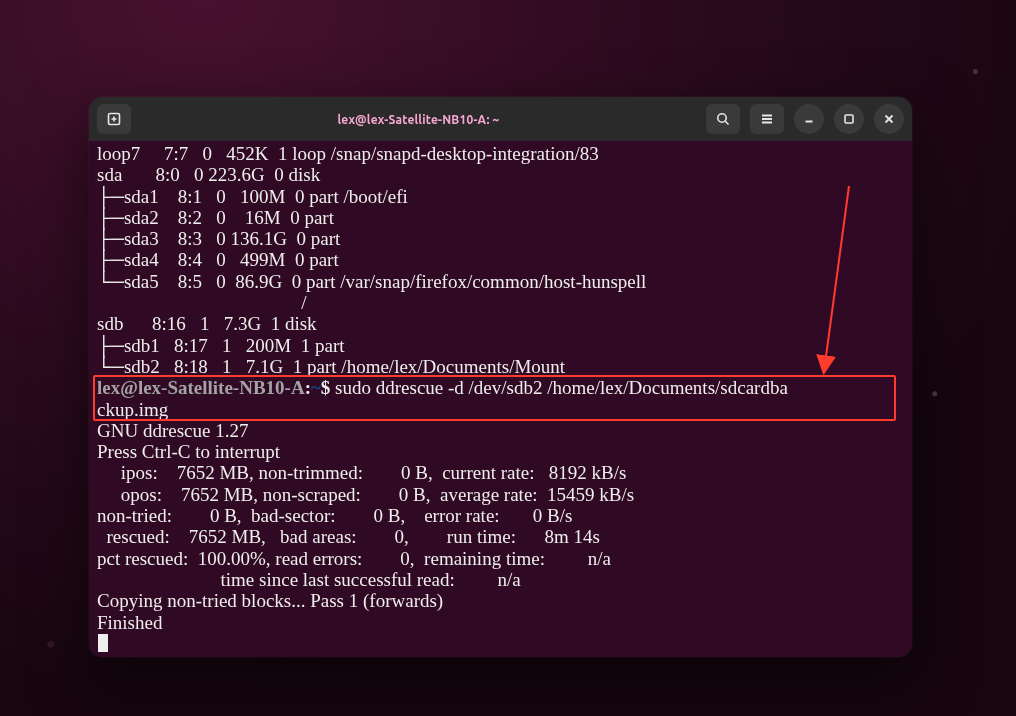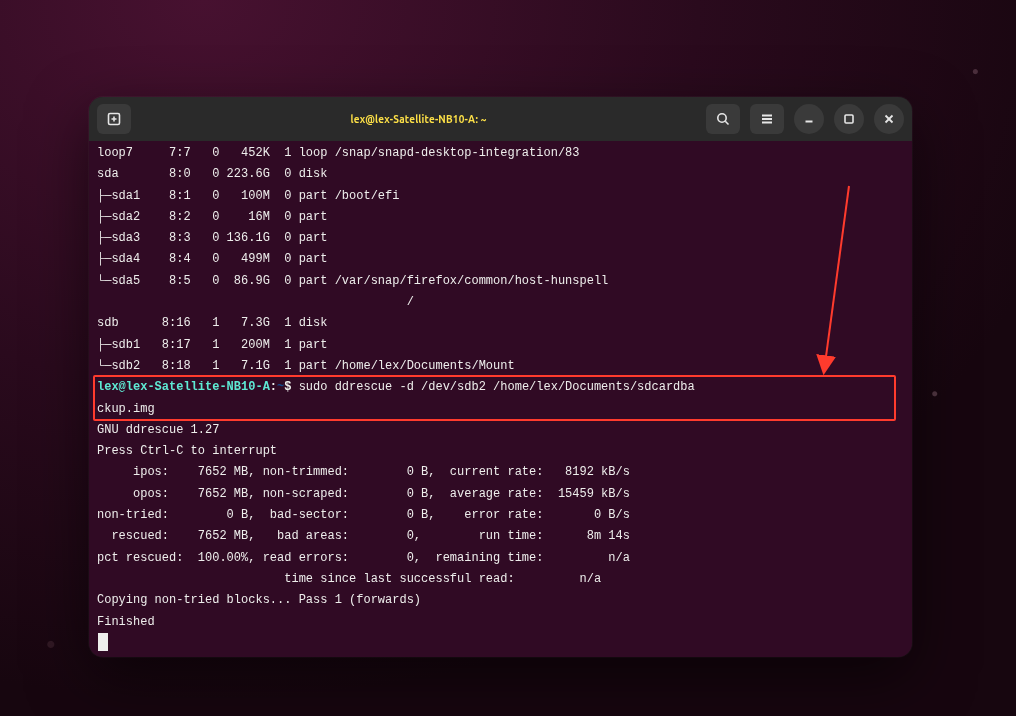--- a/index.html
+++ b/index.html
@@ -40,38 +40,38 @@
     background: #3a3a3a;
     display:flex; align-items:center; justify-content:center;
     color:#e6e6e6;
     font-size: 15px;
     cursor: pointer;
   }
   .tb-btn.round {
     width: 30px; height:30px; border-radius: 50%;
     font-size: 14px;
   }
-  .tb-title { flex:1; text-align:center; color:#fde047; font-size:10px; font-weight:600; letter-spacing:0.2px; }
+  .tb-title { flex:1; text-align:center; color:#f9a8d4; font-size:12px; font-weight:600; letter-spacing:0.2px; }
   .tb-right { display:flex; gap:10px; align-items:center;}
   .tb-search { width:34px; height:30px; border-radius:6px; background:#3a3a3a; display:flex;align-items:center;justify-content:center; color:#e6e6e6; cursor:pointer;}
   .tb-menu  { width:34px; height:30px; border-radius:6px; background:#3a3a3a; display:flex;align-items:center;justify-content:center; color:#e6e6e6; cursor:pointer;}
 
   .term-body {
     flex:1;
     background: #300a24;
     padding: 2px 8px 15px 8px;
-    font-family: Liberation Mono, monospace;
-    font-size: 12px;
+    font-family: Liberation Serif, serif;
+    font-size: 19px;
     line-height: 21.3px;
     color: #eeeeec;
     white-space: pre;
     overflow: hidden;
     position: relative;
   }
-  .prompt-user { color:#5eead4; font-weight:bold; }
+  .prompt-user { color:#a3a3a3; font-weight:bold; }
   .prompt-colon { color:#eeeeec; font-weight:bold;}
   .prompt-path { color:#12488b; font-weight:bold; }
   .prompt-dollar{ color:#eeeeec; font-weight:bold;}
   .cmd-row { display:inline; }
   .highlight-box {
     position:absolute;
     border:2px solid #ff3b2d;
     border-radius:2px;
     pointer-events:none;
   }

